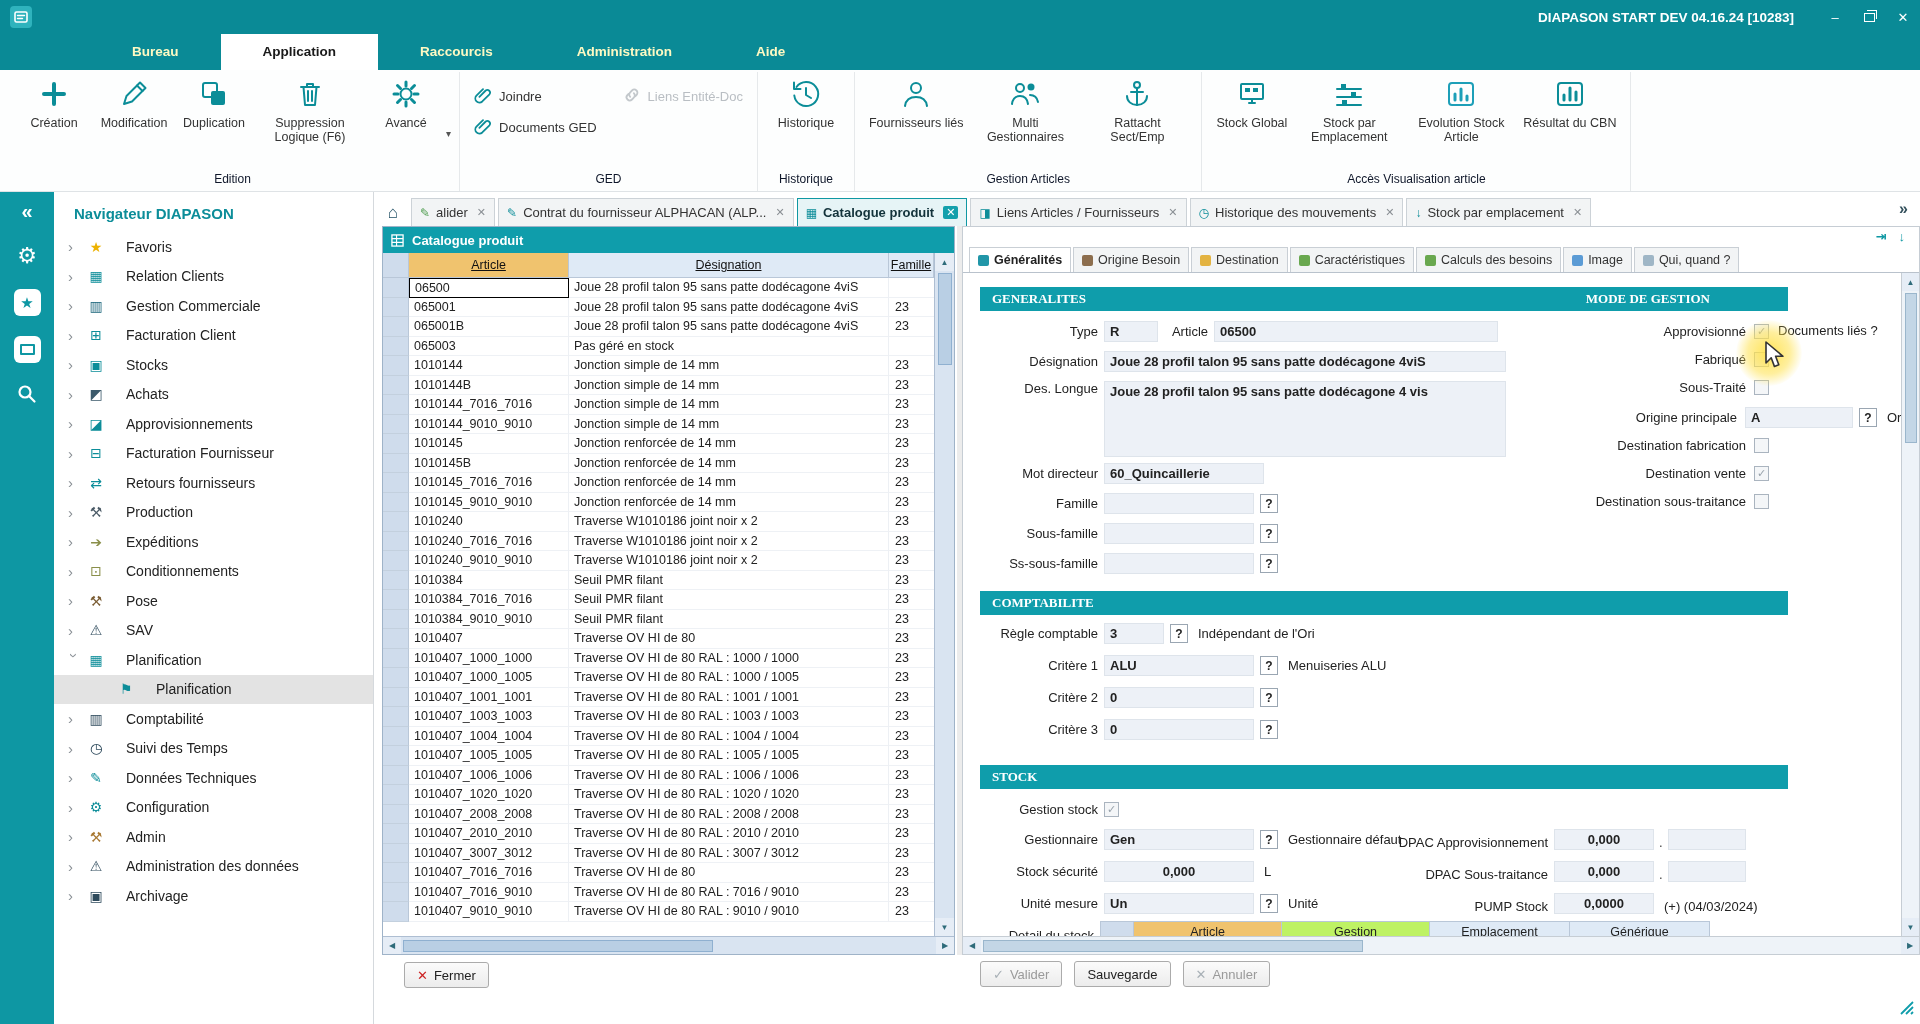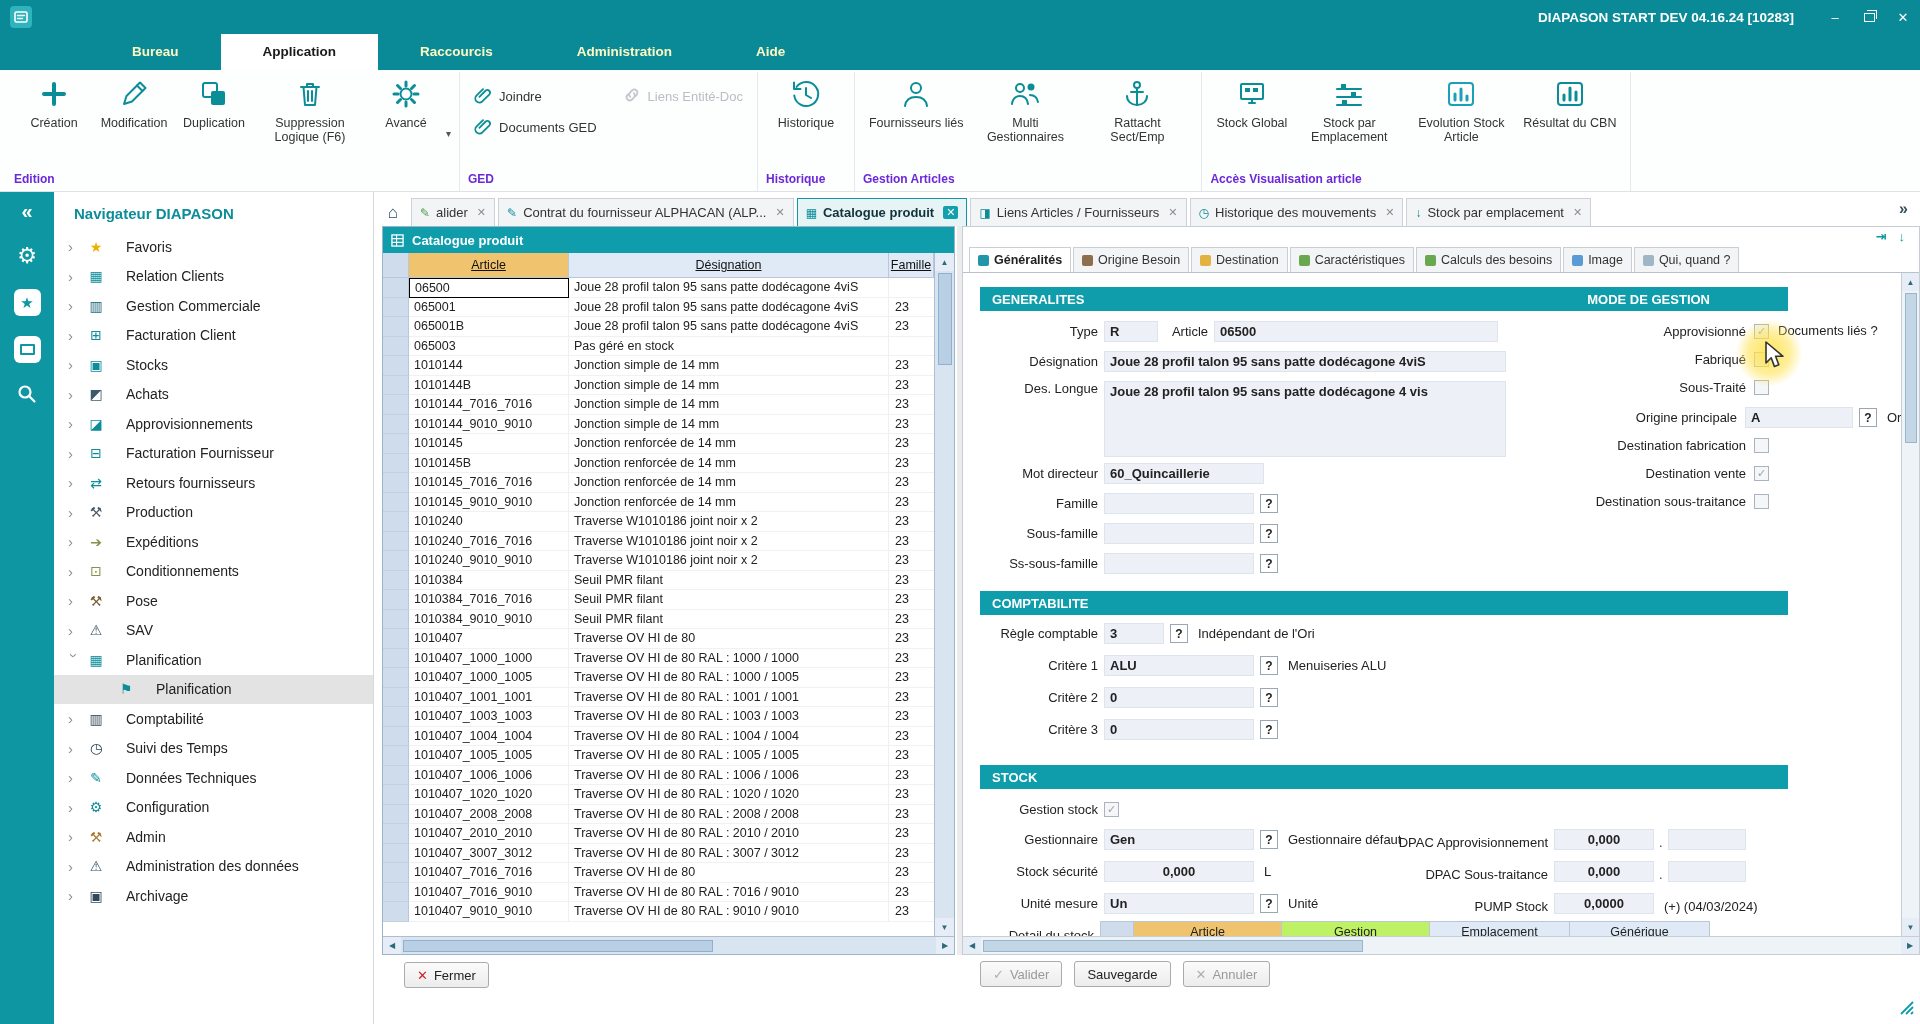--- a/index.html
+++ b/index.html
@@ -18,21 +18,21 @@
 
   
   .menubar { position:absolute; left:0; top:34px; width:100%; height:36px; background:#0a8a96; display:flex; padding-left:90px; }
   .menu-item { padding:0 42px; line-height:36px; color:#fef9c3; font-weight:bold; font-size:13.5px; }
   .menu-item.active { background:#fff; color:#1a1a1a; }
 
   
   .ribbon { position:absolute; left:0; top:70px; width:100%; height:122px; background:#fdfefe; border-bottom:1px solid #dfe3e6; display:flex; padding:2px 6px 0 6px; }
   .rgroup { display:flex; flex-direction:column; padding:0 8px; border-right:1px solid #e6e9eb; }
   .rbuttons { flex:1; display:flex; align-items:flex-start; }
-  .rlabel { text-align:left; color:#6d28d9; font-size:12px; height:22px; line-height:20px;font-weight:bold; }
+  .rlabel { text-align:center; color:#0f172a; font-size:12px; height:22px; line-height:20px; }
   .bigbtn { min-width:80px; max-width:112px; display:flex; flex-direction:column; align-items:center; padding:6px 6px 0 6px; gap:3px; }
   .bigbtn .blabel { font-size:12.5px; color:#333; text-align:center; line-height:1.15; }
   .bicon svg { stroke:#0b8d98; fill:none; stroke-width:2; stroke-linecap:round; stroke-linejoin:round; }
   .drop { align-self:center; color:#555; font-size:10px; margin-top:26px; }
   .ged-grid { display:grid; grid-template-columns:auto auto; gap:10px 26px; padding:14px 6px 0 6px; }
   .smbtn { display:flex; align-items:center; gap:7px; font-size:13px; color:#333; white-space:nowrap; }
   .smbtn.disabled { color:#b9bec3; }
   .smbtn svg { stroke:#0b8d98; fill:none; stroke-width:2; stroke-linecap:round; stroke-linejoin:round; }
   .smbtn.disabled svg { stroke:#c3c8cc; }
 
@@ -99,21 +99,21 @@
   .splitter { position:absolute; left:583px; top:0; width:5px; height:729px; background:#ececec; }
 
   
   .detail-panel { position:absolute; left:588px; top:0; right:0; height:729px; background:#fff; border:1px solid #c6cdd4; display:flex; flex-direction:column; }
   .dock-row { height:20px; display:flex; justify-content:flex-end; gap:12px; padding:2px 14px 0 0; color:#0f98a3; font-weight:bold; font-size:13px; flex:none; }
   .dtabs { height:26px; display:flex; align-items:flex-end; padding-left:6px; gap:2px; border-bottom:1px solid #b9c2cc; flex:none; }
   .dettab { height:25px; display:flex; align-items:center; gap:5px; padding:0 8px; background:#f2f4f5; border:1px solid #c9cfd5; border-bottom:none; font-size:12.5px; color:#333; white-space:nowrap; }
   .dettab.active { background:#fff; font-weight:bold; color:#222;margin-top:44px; }
   .dticon { width:11px; height:11px; border-radius:2px; background:#9fb6c6; }
   .detail-body { flex:1; position:relative; overflow:hidden; }
-  .secbar { position:absolute; left:17px; width:808px; height:24px; background:#0f9dab; color:#fff; font-weight:bold; font-size:13px; display:flex; align-items:center; padding-left:12px; }
+  .secbar { position:absolute; left:17px; width:808px; height:24px; background:#0f9dab; color:#fff; font-weight:bold; font-size:13px; display:flex; align-items:center; padding-left:12px;font-family:Liberation Serif, serif; }
   .secright { position:absolute; right:78px; }
   .frow { position:absolute; left:4px; display:flex; align-items:center; height:21px; }
   .lab { width:137px; text-align:right; padding-right:6px; font-size:13px; color:#222; white-space:nowrap; }
   .lab2 { width:56px; text-align:right; padding-right:6px; font-size:13px; }
   .box { background:#edf1f7; border:1px solid #dee4eb; height:21px; display:flex; align-items:center; padding:0 5px; font-size:13px; overflow:hidden; white-space:nowrap; }
   .b { font-weight:bold; }
   .num { justify-content:center; }
   .w54{width:54px}.w100{width:100px}.w150{width:150px}.w160{width:160px}.w284{width:284px}.w402{width:402px}.w60{width:60px}.w78{width:78px}.w108{width:108px}
   .q { width:18px; height:19px; border:1px solid #9aa6b2; background:#fff; font-weight:bold; font-size:12px; display:flex; align-items:center; justify-content:center; color:#222; margin-left:6px; flex:none; }
   .ftext { margin-left:10px; font-size:13px; white-space:nowrap; }

